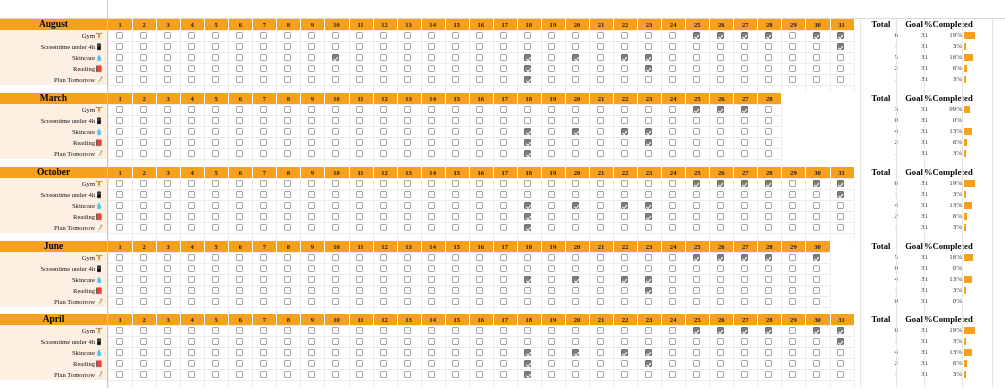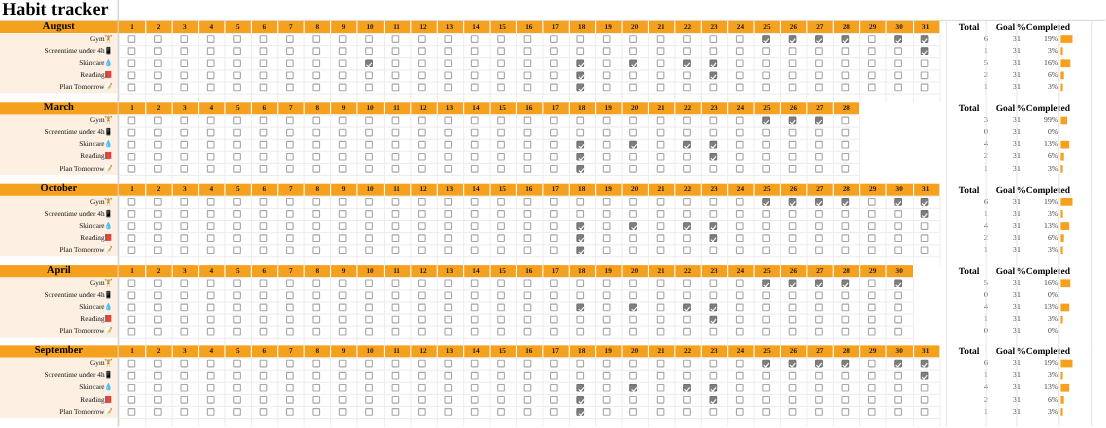--- a/index.html
+++ b/index.html
@@ -168,21 +168,20 @@
     width: 1px;
     background: #e6e6e6;
   }
 </style>
 </head>
 <body>
 
 <div id="sheet">
 
   <div class="title-row">
-    <div class="title-cell">Habit tracker</div>
     <div class="title-vdiv"></div>
   </div>
 
   <div id="months-container">
       <div class="month-block" style="top: 19px; height: 74px;">
         <div class="label-col-bg" style="height: 66px;"></div>
         <div class="label-col-div" style="height: 74px;"></div>
         <div class="hdr-month">August</div>
         <div class="hdr-days" style="width: 745.55px;"></div>
         <div class="day-cell" style="left: 108px; width: 24.05px;">1</div>
@@ -1091,21 +1090,21 @@
         <div class="gridline-h" style="top: 66px; width: 745.55px;"></div>
         <div class="sum-sep" style="left: 860px; top: 0px; height: 74px;"></div>
         <div class="sum-sep" style="left: 896px; top: 0px; height: 74px;"></div>
         <div class="sum-sep" style="left: 924px; top: 0px; height: 74px;"></div>
         <div class="sum-sep" style="left: 962px; top: 0px; height: 74px;"></div>
         <div class="sum-sep" style="left: 992px; top: 0px; height: 74px;"></div>
       </div>
       <div class="month-block" style="top: 241px; height: 74px;">
         <div class="label-col-bg" style="height: 66px;"></div>
         <div class="label-col-div" style="height: 74px;"></div>
-        <div class="hdr-month">April</div>
+        <div class="hdr-month">June</div>
         <div class="hdr-days" style="width: 721.5px;"></div>
         <div class="day-cell" style="left: 108px; width: 24.05px;">1</div>
         <div class="day-cell" style="left: 132.05px; width: 24.05px;">2</div>
         <div class="day-sep" style="left: 132.05px;"></div>
         <div class="day-cell" style="left: 156.1px; width: 24.05px;">3</div>
         <div class="day-sep" style="left: 156.1px;"></div>
         <div class="day-cell" style="left: 180.15px; width: 24.05px;">4</div>
         <div class="day-sep" style="left: 180.15px;"></div>
         <div class="day-cell" style="left: 204.2px; width: 24.05px;">5</div>
         <div class="day-sep" style="left: 204.2px;"></div>
@@ -1396,21 +1395,21 @@
         <div class="gridline-h" style="top: 66px; width: 721.5px;"></div>
         <div class="sum-sep" style="left: 860px; top: 0px; height: 74px;"></div>
         <div class="sum-sep" style="left: 896px; top: 0px; height: 74px;"></div>
         <div class="sum-sep" style="left: 924px; top: 0px; height: 74px;"></div>
         <div class="sum-sep" style="left: 962px; top: 0px; height: 74px;"></div>
         <div class="sum-sep" style="left: 992px; top: 0px; height: 74px;"></div>
       </div>
       <div class="month-block" style="top: 314px; height: 74px;">
         <div class="label-col-bg" style="height: 66px;"></div>
         <div class="label-col-div" style="height: 74px;"></div>
-        <div class="hdr-month">September</div>
+        <div class="hdr-month">April</div>
         <div class="hdr-days" style="width: 745.55px;"></div>
         <div class="day-cell" style="left: 108px; width: 24.05px;">1</div>
         <div class="day-cell" style="left: 132.05px; width: 24.05px;">2</div>
         <div class="day-sep" style="left: 132.05px;"></div>
         <div class="day-cell" style="left: 156.1px; width: 24.05px;">3</div>
         <div class="day-sep" style="left: 156.1px;"></div>
         <div class="day-cell" style="left: 180.15px; width: 24.05px;">4</div>
         <div class="day-sep" style="left: 180.15px;"></div>
         <div class="day-cell" style="left: 204.2px; width: 24.05px;">5</div>
         <div class="day-sep" style="left: 204.2px;"></div>

